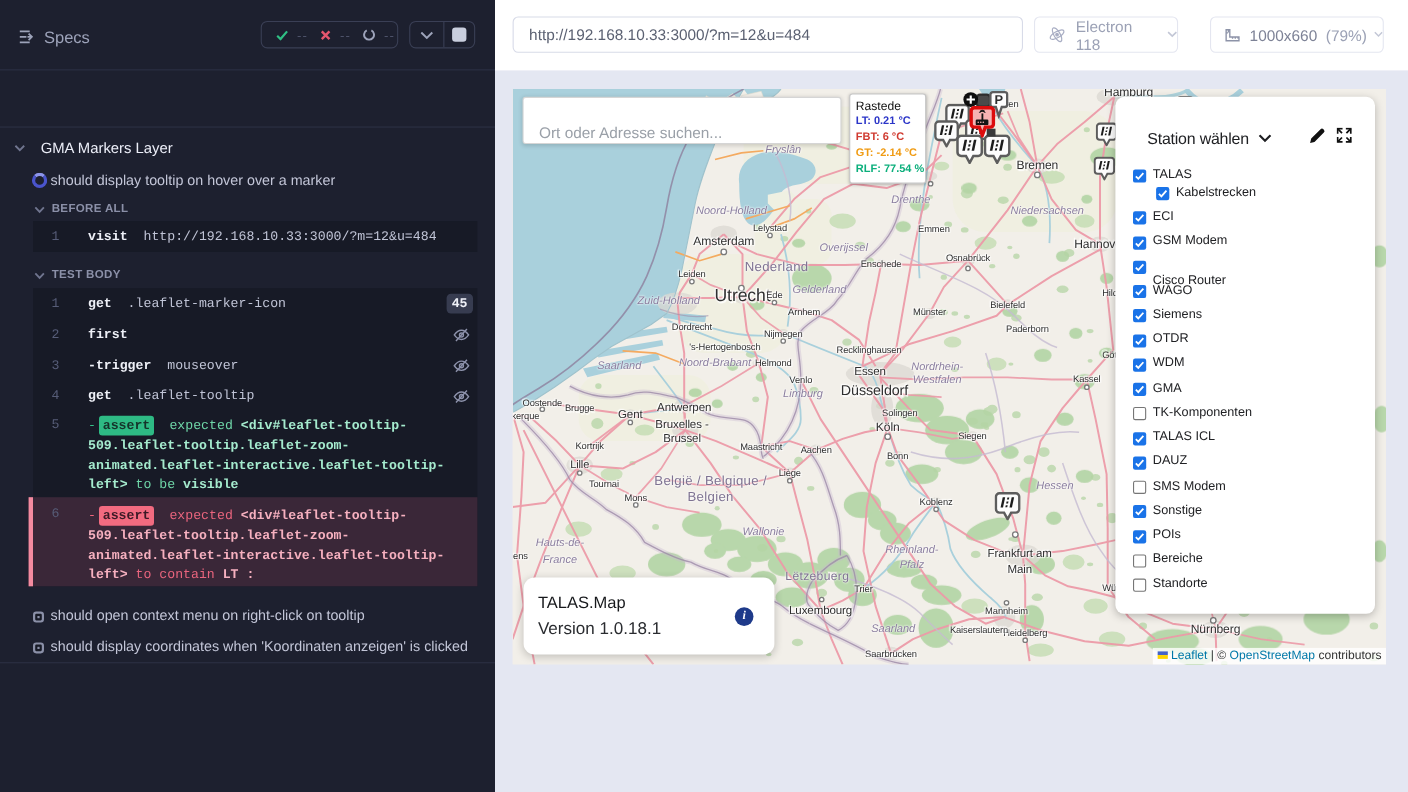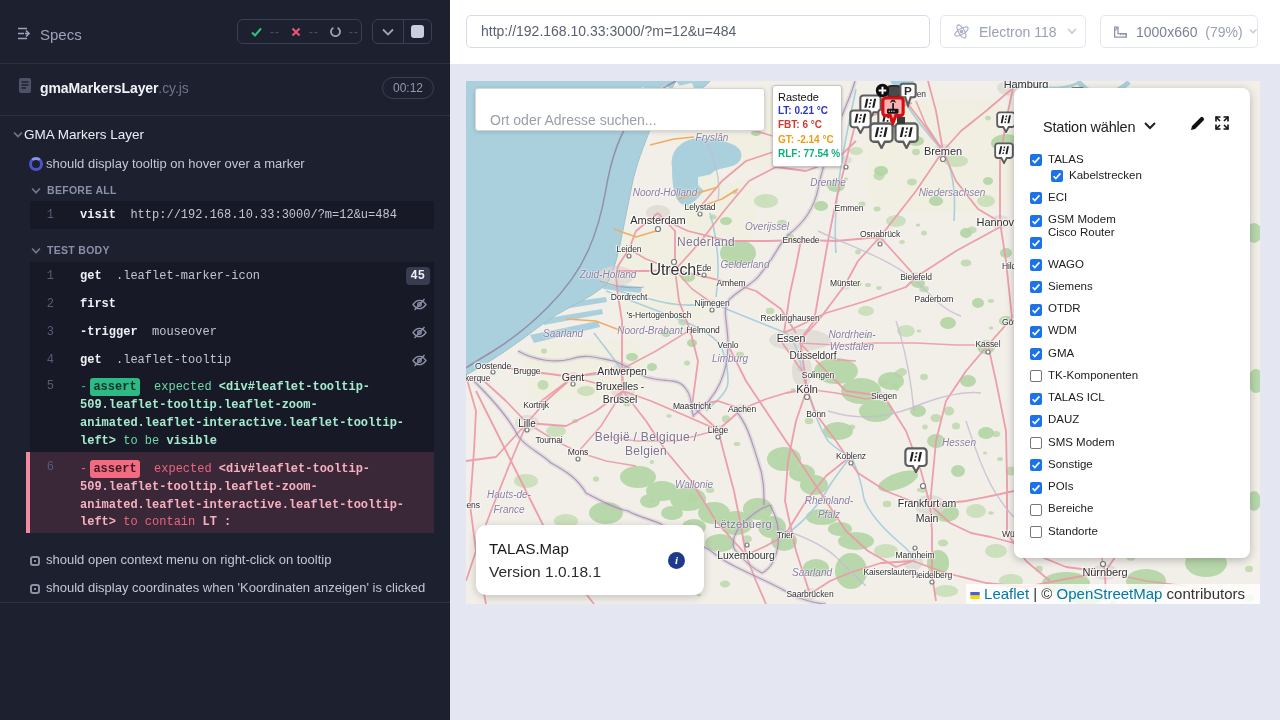--- a/index.html
+++ b/index.html
@@ -53,21 +53,21 @@
 
 #stpanel{position:absolute;left:548px;top:7px;width:236px;height:470px;background:#fff;border-radius:8px;box-shadow:0 2px 8px rgba(0,0,0,.25);z-index:40}
 .chk{position:absolute;width:12px;height:12px;border-radius:2px}
 .chk.on{background:#1a73e8}
 .chk.on svg{position:absolute;left:0;top:0}
 .chk.off{background:#fff;border:1.5px solid #767676}
 .chklbl{position:absolute;font-size:11.5px;color:#202124;white-space:nowrap}
 
 #talascard{position:absolute;left:10px;top:444px;width:228px;height:70px;background:#fff;border-radius:10px;box-shadow:0 2px 8px rgba(0,0,0,.2);z-index:35}
 
-#attrib{position:absolute;right:0;bottom:0;background:rgba(255,255,255,.8);font-size:15px;color:#333;padding:1px 15px 2px 4px;z-index:35;white-space:nowrap}
+#attrib{position:absolute;right:0;bottom:0;background:rgba(255,255,255,.8);font-size:11px;color:#333;padding:1px 4px 2px 4px;z-index:35;white-space:nowrap}
 #attrib a{color:#0078a8;text-decoration:none}
 .marker{position:absolute;z-index:20}
 </style>
 </head>
 <body>
 <div id="sidebar">
   <svg class="abs" style="left:17px;top:26px" width="16" height="15" viewBox="0 0 16 15">
       <g stroke="#9da3ba" stroke-width="1.6" fill="none">
         <path d="M1 2.5h9M1 7.5h6M1 12.5h9"></path>
         <path d="M9 4.5l3 3l-3 3" fill="none"></path>
@@ -90,34 +90,26 @@
     <span class="dash" style="margin-left:8px">--</span>
   </div>
   <div class="statbox" style="left:372px;width:60px">
     <svg style="margin-left:9px" width="12" height="8" viewBox="0 0 12 8">
         <path d="M1 1.5l5 5l5-5" stroke="#9da3ba" stroke-width="1.8" fill="none"></path>
       </svg>
     <div style="position:absolute;left:30px;top:0;width:1px;height:23px;background:#3a3f55"></div>
     <div style="position:absolute;left:38px;top:5px;width:13px;height:13px;background:#c9cede;border-radius:3px"></div>
   </div>
   <div class="hdiv" style="top:63px"></div>
-  <div id="specrow">
-    <svg class="abs" style="left:18px;top:13px" width="14" height="17" viewBox="0 0 14 17">
-        <rect x="1" y="1" width="12" height="15" rx="2" fill="#4d5269"></rect>
-        <path d="M3.5 5h7M3.5 8h7M3.5 11h4.5" stroke="#1d202f" stroke-width="1.3"></path>
-      </svg>
-    <div class="specname">gmaMarkersLayer<span>.cy.js</span></div>
-    <div class="pill">00:12</div>
-  </div>
   <div class="hdiv" style="top:115px"></div>
 
   <svg class="caret" style="left:13px;top:130px" width="10" height="8" viewBox="0 0 10 8">
       <path d="M1 1.5l4 4l4-4" stroke="#70758f" stroke-width="1.7" fill="none"></path>
     </svg>
-  <div class="suite" style="left:24px;top:127px">GMA Markers Layer</div>
+  <div class="suite" style="left:37px;top:127px">GMA Markers Layer</div>
 
   <div class="abs" style="left:29px;top:157px;width:14px;height:14px;border-radius:50%;border:3px solid #4a54cc;border-top-color:#8d95ea"></div>
   <div class="ttl" style="left:46px;top:156px">should display tooltip on hover over a marker</div>
 
   <svg class="caret" style="left:31px;top:186px" width="9" height="7" viewBox="0 0 9 7">
       <path d="M1 1.2l3.5 3.8L8 1.2" stroke="#70758f" stroke-width="1.5" fill="none"></path>
     </svg>
   <div class="sect" style="left:47px;top:184px">BEFORE ALL</div>
 
   <div class="cmdwrap" style="top:201px;height:28px">
@@ -189,21 +181,21 @@
 
   <div class="pendic" style="left:30px;top:556px"></div>
   <div class="ttl" style="left:46px;top:552px">should open context menu on right-click on tooltip</div>
   <div class="pendic" style="left:30px;top:584px"></div>
   <div class="ttl" style="left:46px;top:580px">should display coordinates when 'Koordinaten anzeigen' is clicked</div>
   <div class="hdiv" style="top:602px"></div>
 </div>
 
 <div id="topbar">
   <div id="urlbox">http://192.168.10.33:3000/?m=12&amp;u=484</div>
-  <div class="selbox" style="left:490px;width:146px">
+  <div class="selbox" style="left:490px;width:131px">
     <svg style="margin-left:12px" width="17" height="17" viewBox="0 0 17 17">
         <g stroke="#a9aec4" stroke-width="1.2" fill="none">
           <ellipse cx="8.5" cy="8.5" rx="7.5" ry="3" transform="rotate(-30 8.5 8.5)"></ellipse>
           <ellipse cx="8.5" cy="8.5" rx="7.5" ry="3" transform="rotate(60 8.5 8.5)"></ellipse>
           <circle cx="8.5" cy="8.5" r="1.2" fill="#a9aec4"></circle>
         </g>
       </svg>
     <span style="margin-left:9px">Electron 118</span>
     <svg style="margin-left:10px" width="10" height="7" viewBox="0 0 10 7">
         <path d="M1 1l4 4l4-4" stroke="#c3c7d6" stroke-width="1.6" fill="none"></path>
@@ -670,21 +662,21 @@
 <div class="mlabel" style="left:466px;top:494px">Heidelberg</div>
 <div class="mlabel" style="left:424px;top:491px">Kaiserslautern</div>
 <div class="mlabel" style="left:639px;top:491px;font-size:11px">Nürnberg</div>
 <div class="mlabel" style="left:344px;top:513px">Saarbrücken</div>
 <div class="mlabel" style="left:319px;top:454px">Trier</div>
 <div class="mlabel" style="left:280px;top:474px;font-size:10.5px">Luxembourg</div>
 <div class="mlabel" style="left:385px;top:375px">Koblenz</div>
 <div class="mlabel" style="left:350px;top:333px">Bonn</div>
 <div class="mlabel" style="left:341px;top:308px;font-size:11px">Köln</div>
 <div class="mlabel" style="left:352px;top:294px">Solingen</div>
-<div class="mlabel" style="left:347px;top:274px;font-size:10px">Düsseldorf</div>
+<div class="mlabel" style="left:329px;top:274px;font-size:13px">Düsseldorf</div>
 <div class="mlabel" style="left:226px;top:325px">Maastricht</div>
 <div class="mlabel" style="left:276px;top:328px">Aachen</div>
 <div class="mlabel" style="left:252px;top:349px">Liège</div>
 <div class="mlabel" style="left:156px;top:290px;font-size:10.5px">Antwerpen</div>
 <div class="mlabel" style="left:107px;top:296px;font-size:10.5px">Gent</div>
 <div class="mlabel" style="left:61px;top:290px">Brugge</div>
 <div class="mlabel" style="left:27px;top:285px">Oostende</div>
 <div class="mlabel" style="left:70px;top:324px">Kortrijk</div>
 <div class="mlabel" style="left:61px;top:342px;font-size:10px">Lille</div>
 <div class="mlabel" style="left:83px;top:359px">Tournai</div>
@@ -838,21 +830,21 @@
         <svg width="12" height="12" viewBox="0 0 13 13">
           <path d="M2.8 6.8l2.4 2.4l5-5.6" stroke="#fff" stroke-width="1.8" fill="none"></path>
         </svg>
       </div>
 <div class="chklbl" style="left:34px;top:125px">GSM Modem</div>
 <div class="chk on" style="left:16px;top:148.5px">
         <svg width="12" height="12" viewBox="0 0 13 13">
           <path d="M2.8 6.8l2.4 2.4l5-5.6" stroke="#fff" stroke-width="1.8" fill="none"></path>
         </svg>
       </div>
-<div class="chklbl" style="left:34px;top:138px">Cisco Router</div>
+<div class="chklbl" style="left:34px;top:161px">Cisco Router</div>
 <div class="chk on" style="left:16px;top:171.0px">
         <svg width="12" height="12" viewBox="0 0 13 13">
           <path d="M2.8 6.8l2.4 2.4l5-5.6" stroke="#fff" stroke-width="1.8" fill="none"></path>
         </svg>
       </div>
 <div class="chklbl" style="left:34px;top:169.5px">WAGO</div>
 <div class="chk on" style="left:16px;top:193.0px">
         <svg width="12" height="12" viewBox="0 0 13 13">
           <path d="M2.8 6.8l2.4 2.4l5-5.6" stroke="#fff" stroke-width="1.8" fill="none"></path>
         </svg>

